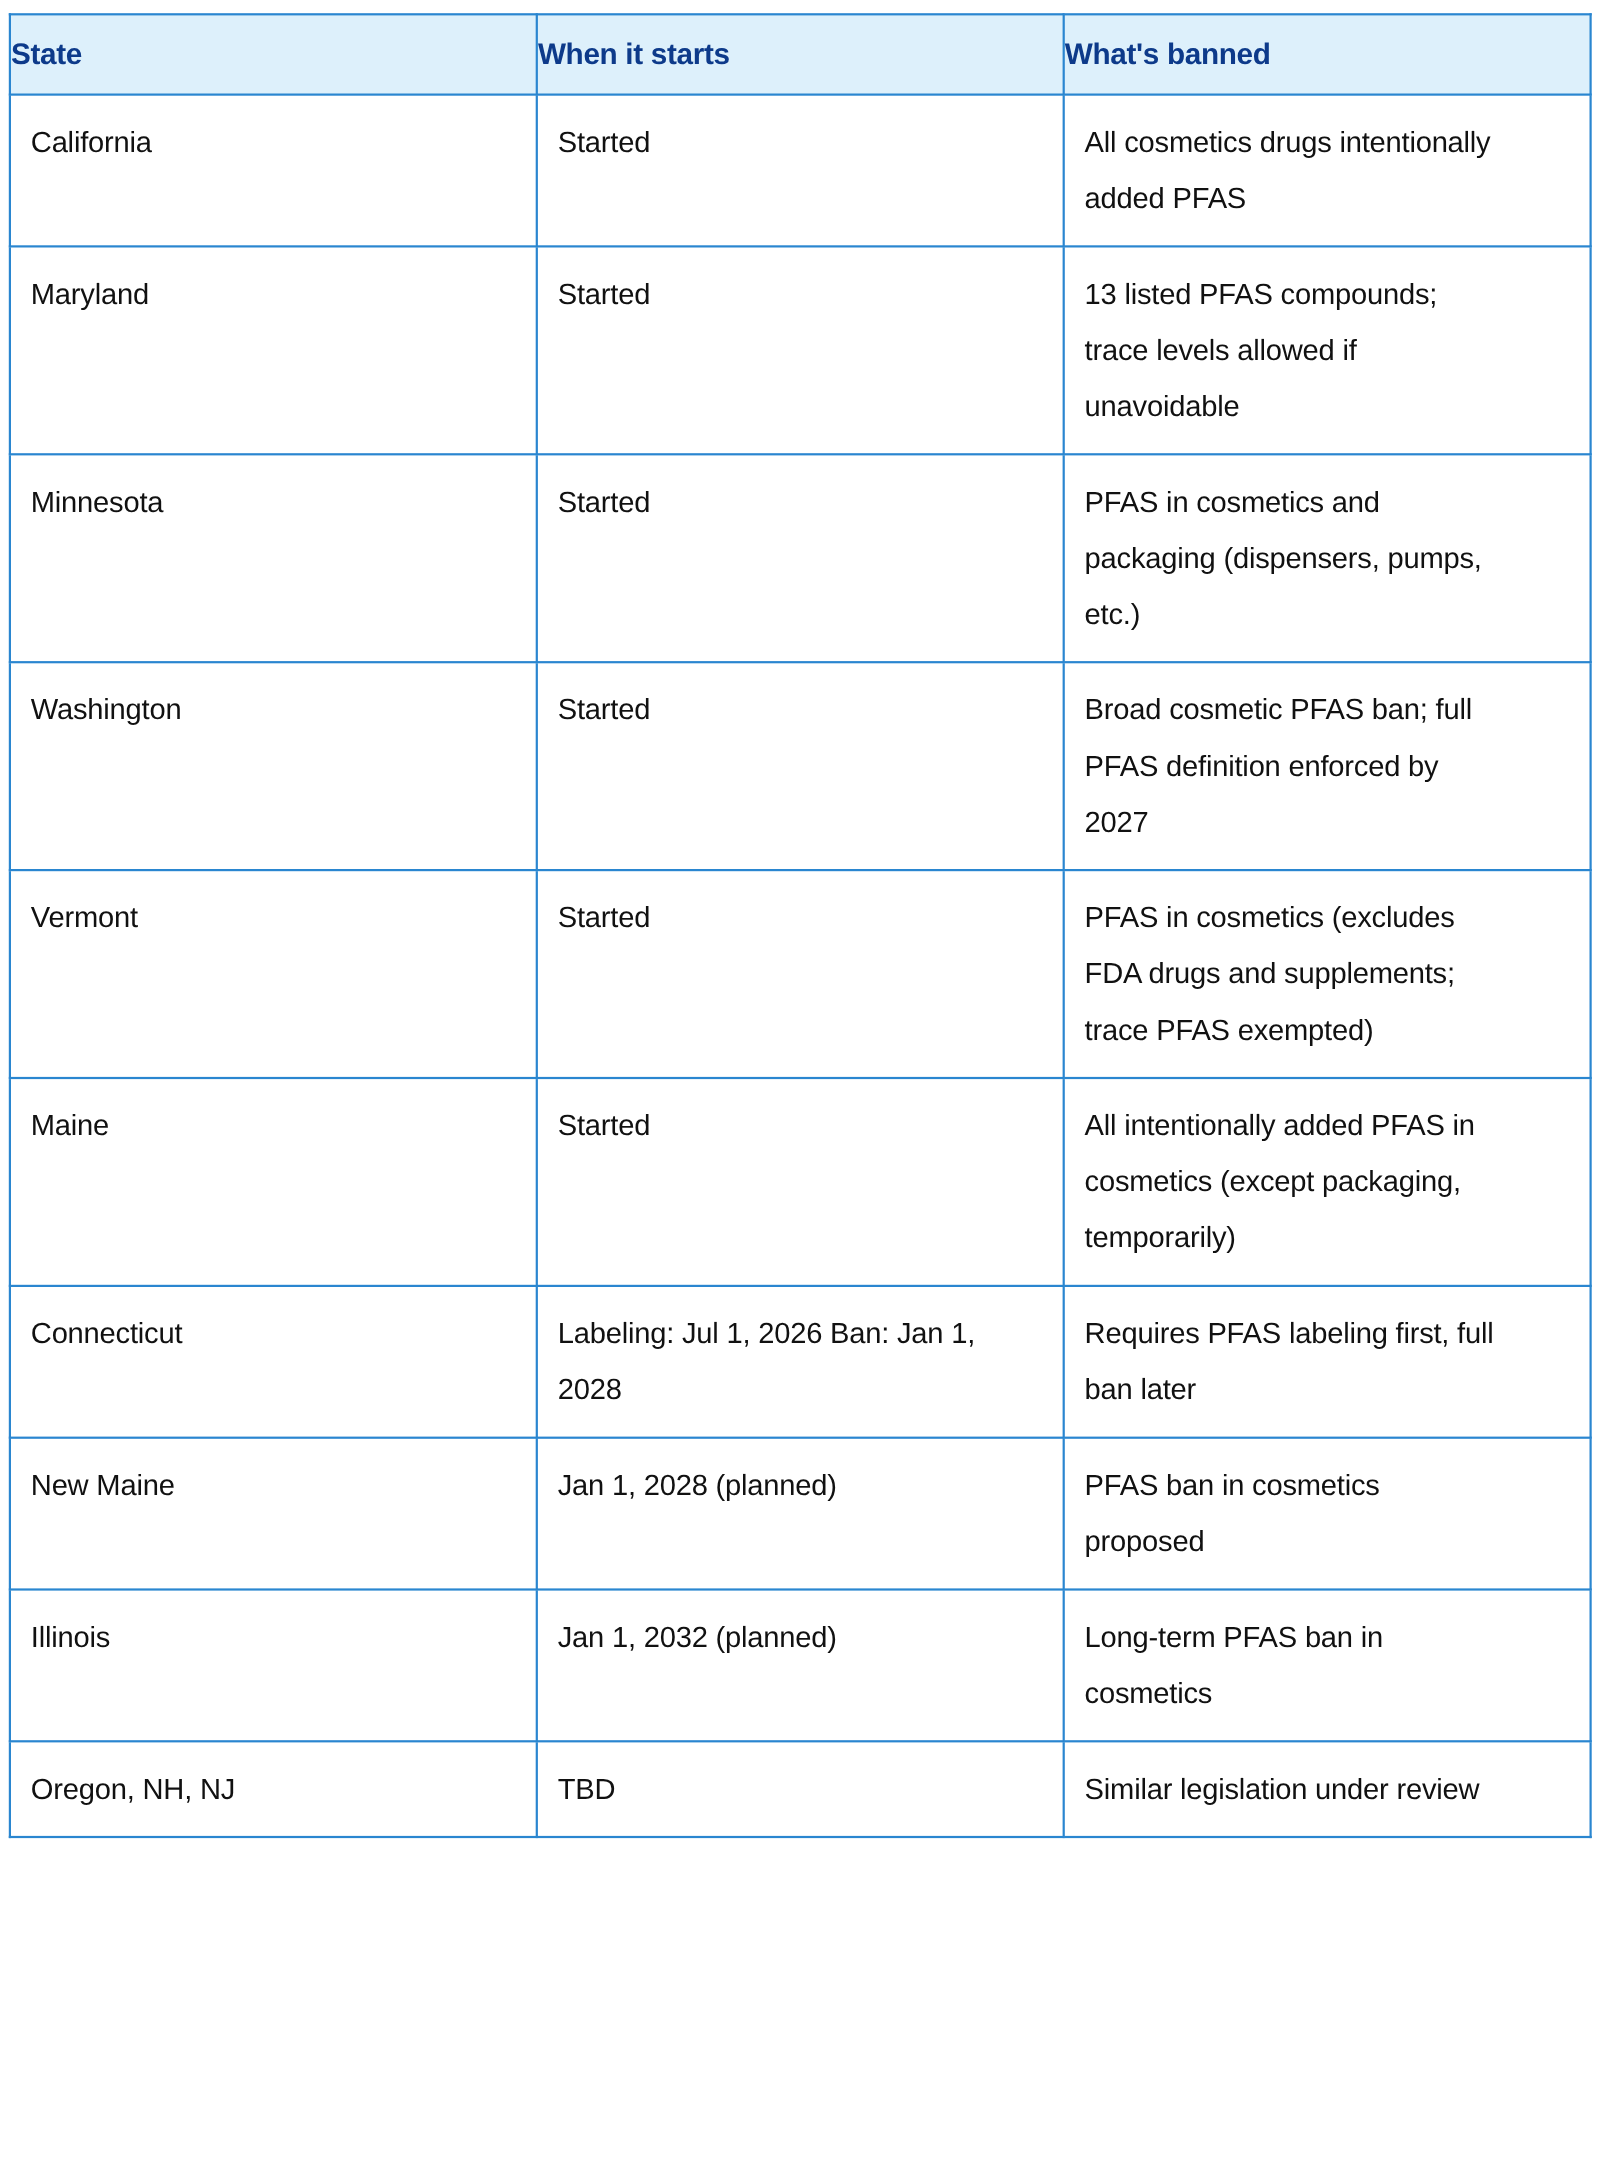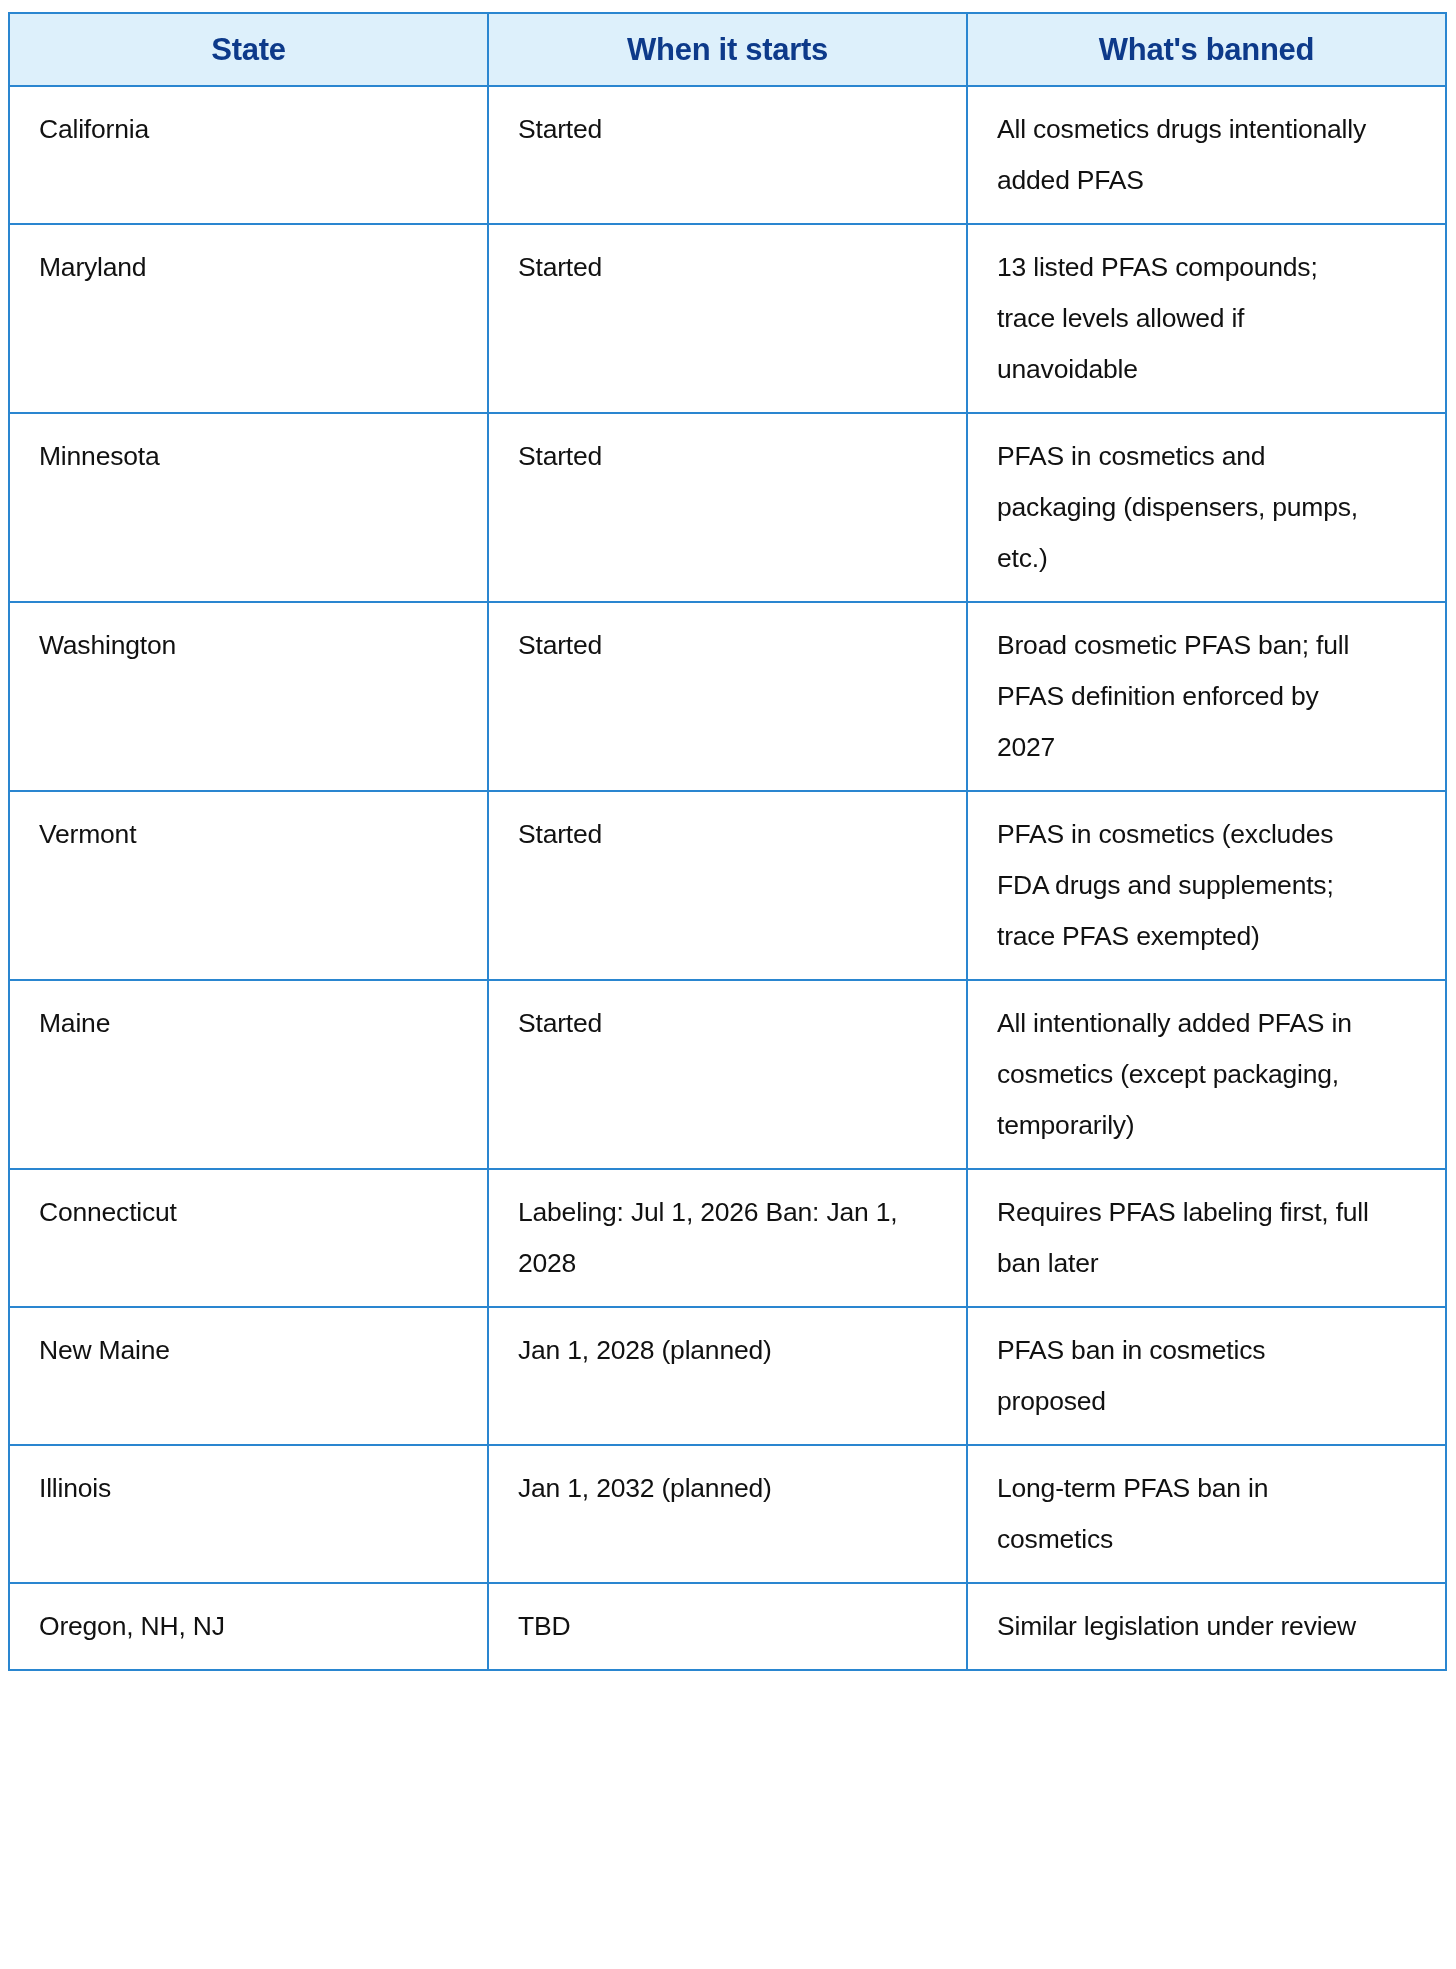--- a/index.html
+++ b/index.html
@@ -28,35 +28,35 @@
   col { width: 479px; }
   th, td {
     border: 2px solid #2a86d0;
     vertical-align: top;
     text-align: left;
   }
   th {
     background: #ddf0fb;
     color: #0d3a8a;
     font-weight: 700;
-    font-size: 31px;
-    text-align: center;
+    font-size: 27px;
+    text-align: left;
     height: 71px;
     padding: 0;
     vertical-align: middle;
     letter-spacing: -0.3px;
   }
   td {
     color: #111111;
     font-size: 26.5px;
     line-height: 51px;
     padding: 17px 10px 17px 18px;
     letter-spacing: -0.2px;
   }
-  .line { display: block; white-space: nowrap; margin-left: 11px; }
+  .line { display: block; white-space: nowrap; }
 </style>
 </head>
 <body>
 
 <div class="table-wrap">
   <table>
     <colgroup>
         <col>
         <col>
         <col>

